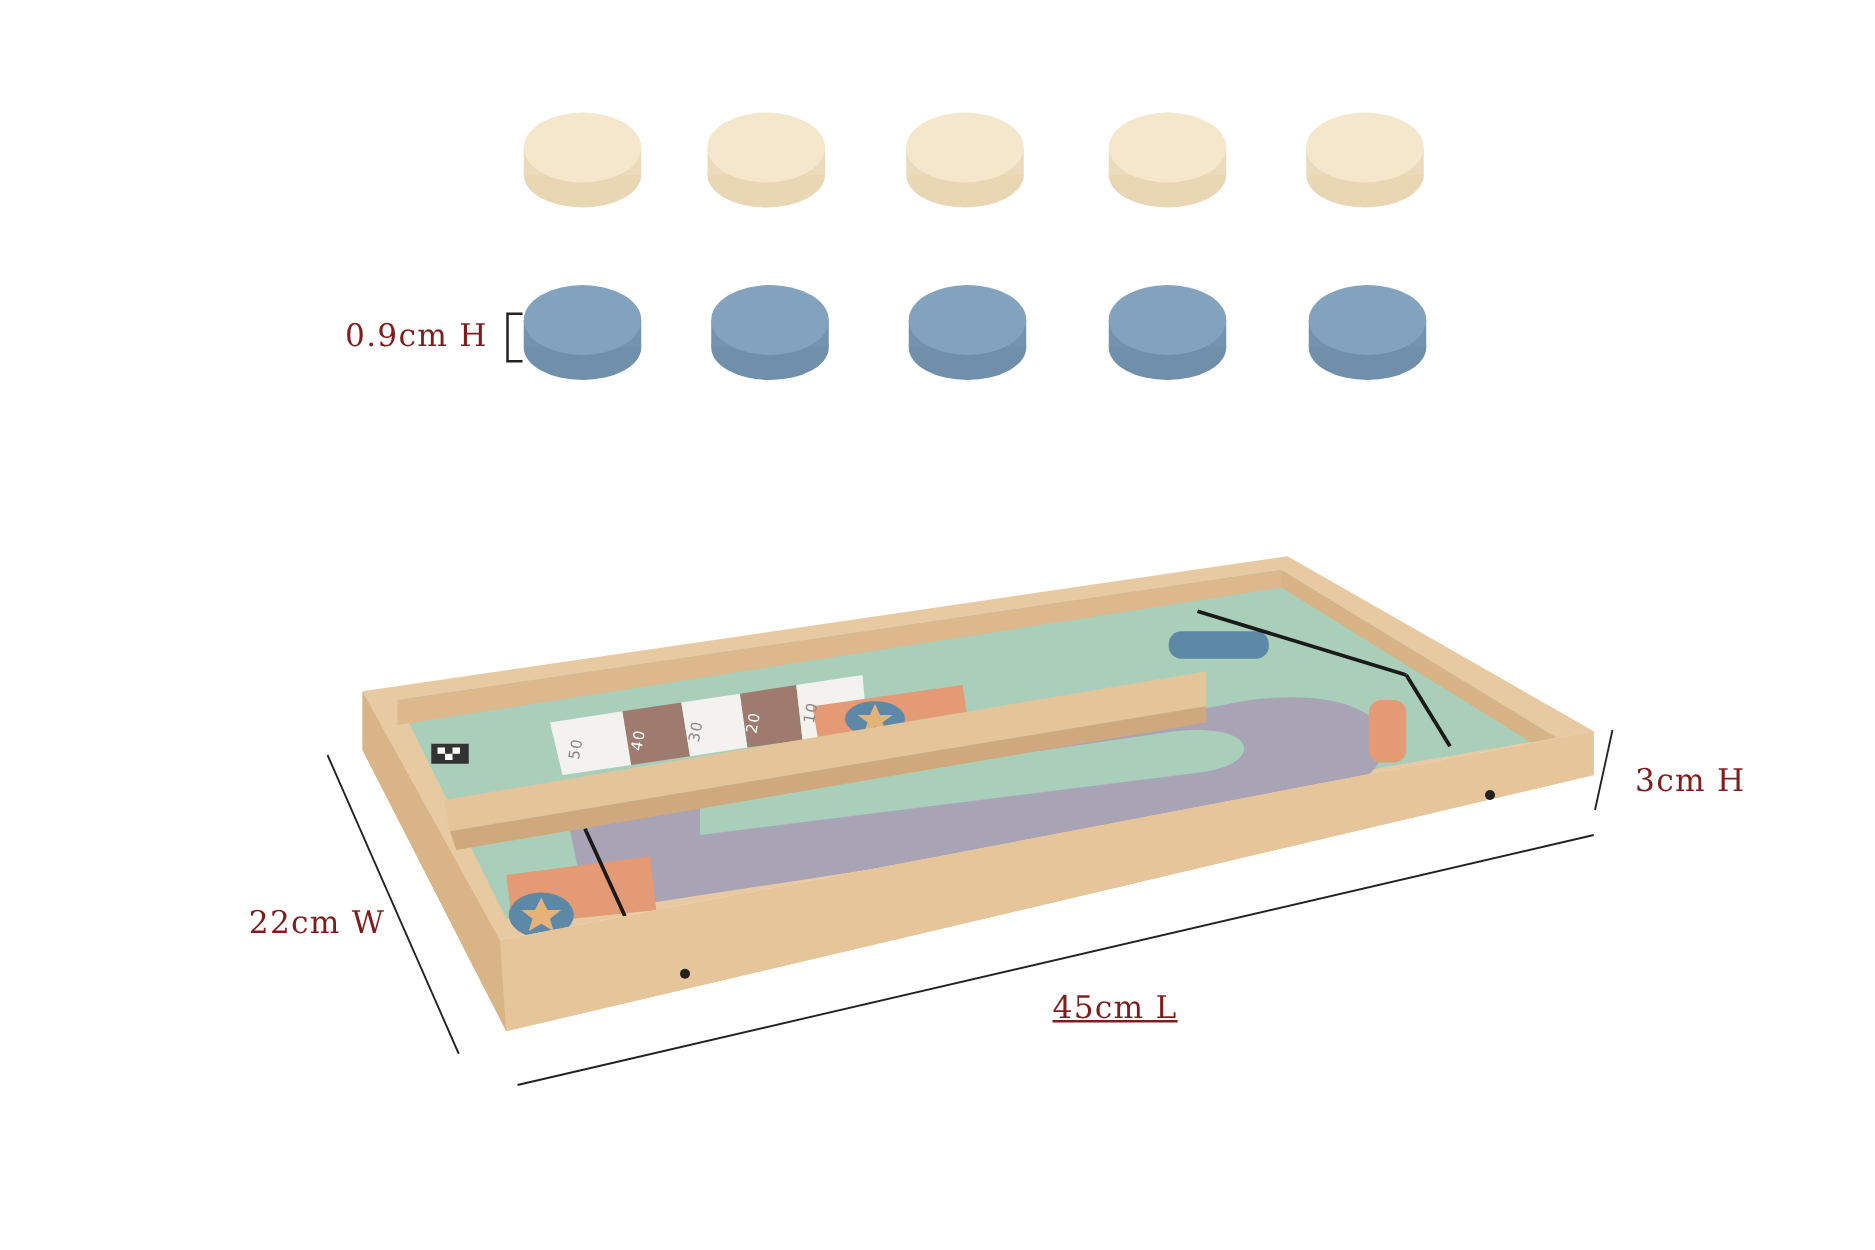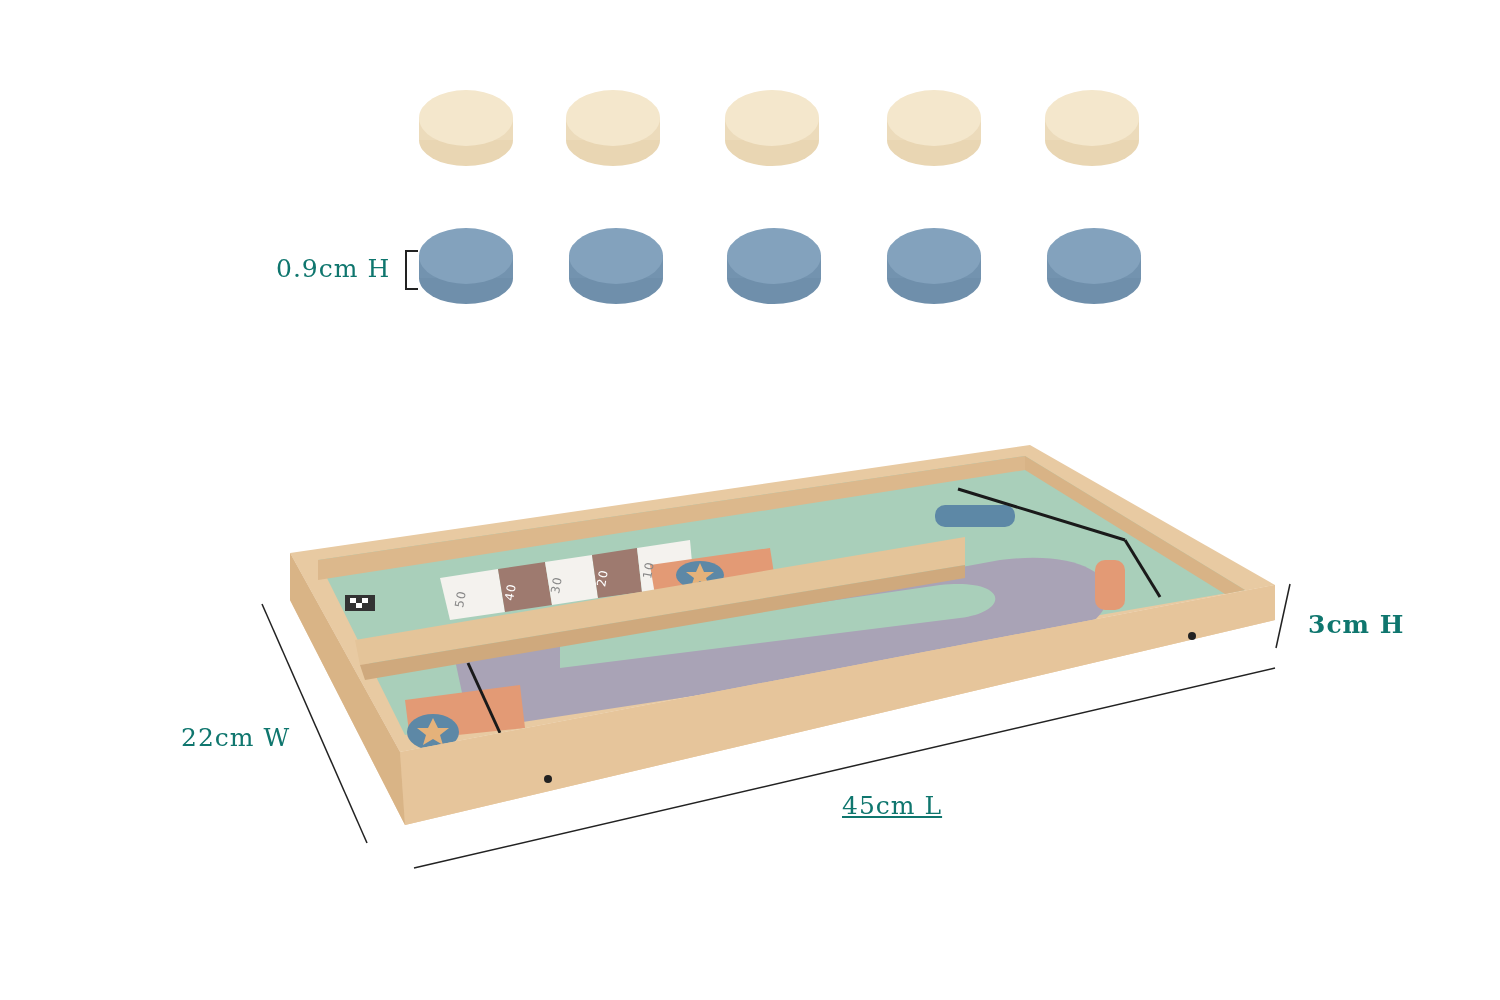--- a/index.html
+++ b/index.html
@@ -1,17 +1,17 @@
 <!DOCTYPE html>
 <html><head>
 <meta charset="utf-8">
 <style>
   html,body{margin:0;padding:0;background:#ffffff;}
   body{width:1500px;height:1000px;position:relative;overflow:hidden;font-family:"DejaVu Serif","Liberation Serif",serif;}
-  .label{position:absolute;font-size:25px;color:#0f766e;letter-spacing:1px;white-space:pre;}
+  .label{position:absolute;font-size:25px;color:#7f1d1d;letter-spacing:1px;white-space:pre;}
   .puck{position:absolute;width:96px;height:80px;}
   svg{position:absolute;left:0;top:0;}
 </style>
 </head>
 <body>
 
 <div>
   <svg class="puck" style="left:418px;top:88px" viewBox="0 0 96 80">
       <ellipse cx="48" cy="52" rx="47" ry="26" fill="#e9d6b3"></ellipse>
       <rect x="1" y="30" width="94" height="22" fill="#ecdbbb"></rect>
@@ -126,15 +126,15 @@
 </svg>
 
 <div>
   <span class="label" style="left:452px;top:592px;font-size:12px;color:#888;transform:rotate(-80deg);font-family:'DejaVu Sans',sans-serif;">50</span>
   <span class="label" style="left:502px;top:585px;font-size:12px;color:#fff;transform:rotate(-80deg);font-family:'DejaVu Sans',sans-serif;">40</span>
   <span class="label" style="left:548px;top:578px;font-size:12px;color:#888;transform:rotate(-80deg);font-family:'DejaVu Sans',sans-serif;">30</span>
   <span class="label" style="left:594px;top:571px;font-size:12px;color:#fff;transform:rotate(-80deg);font-family:'DejaVu Sans',sans-serif;">20</span>
   <span class="label" style="left:640px;top:563px;font-size:12px;color:#888;transform:rotate(-80deg);font-family:'DejaVu Sans',sans-serif;">10</span>
 </div>
 
-<div class="label" style="left:1308px;top:610px;font-weight:bold;">3cm H</div>
-<div class="label" style="left:181px;top:723px;">22cm W</div>
+<div class="label" style="left:1308px;top:610px;">3cm H</div>
+<div class="label" style="left:199px;top:723px;">22cm W</div>
 <div class="label" style="left:842px;top:791px;text-decoration:underline;">45cm L</div>
 
 </body></html>

